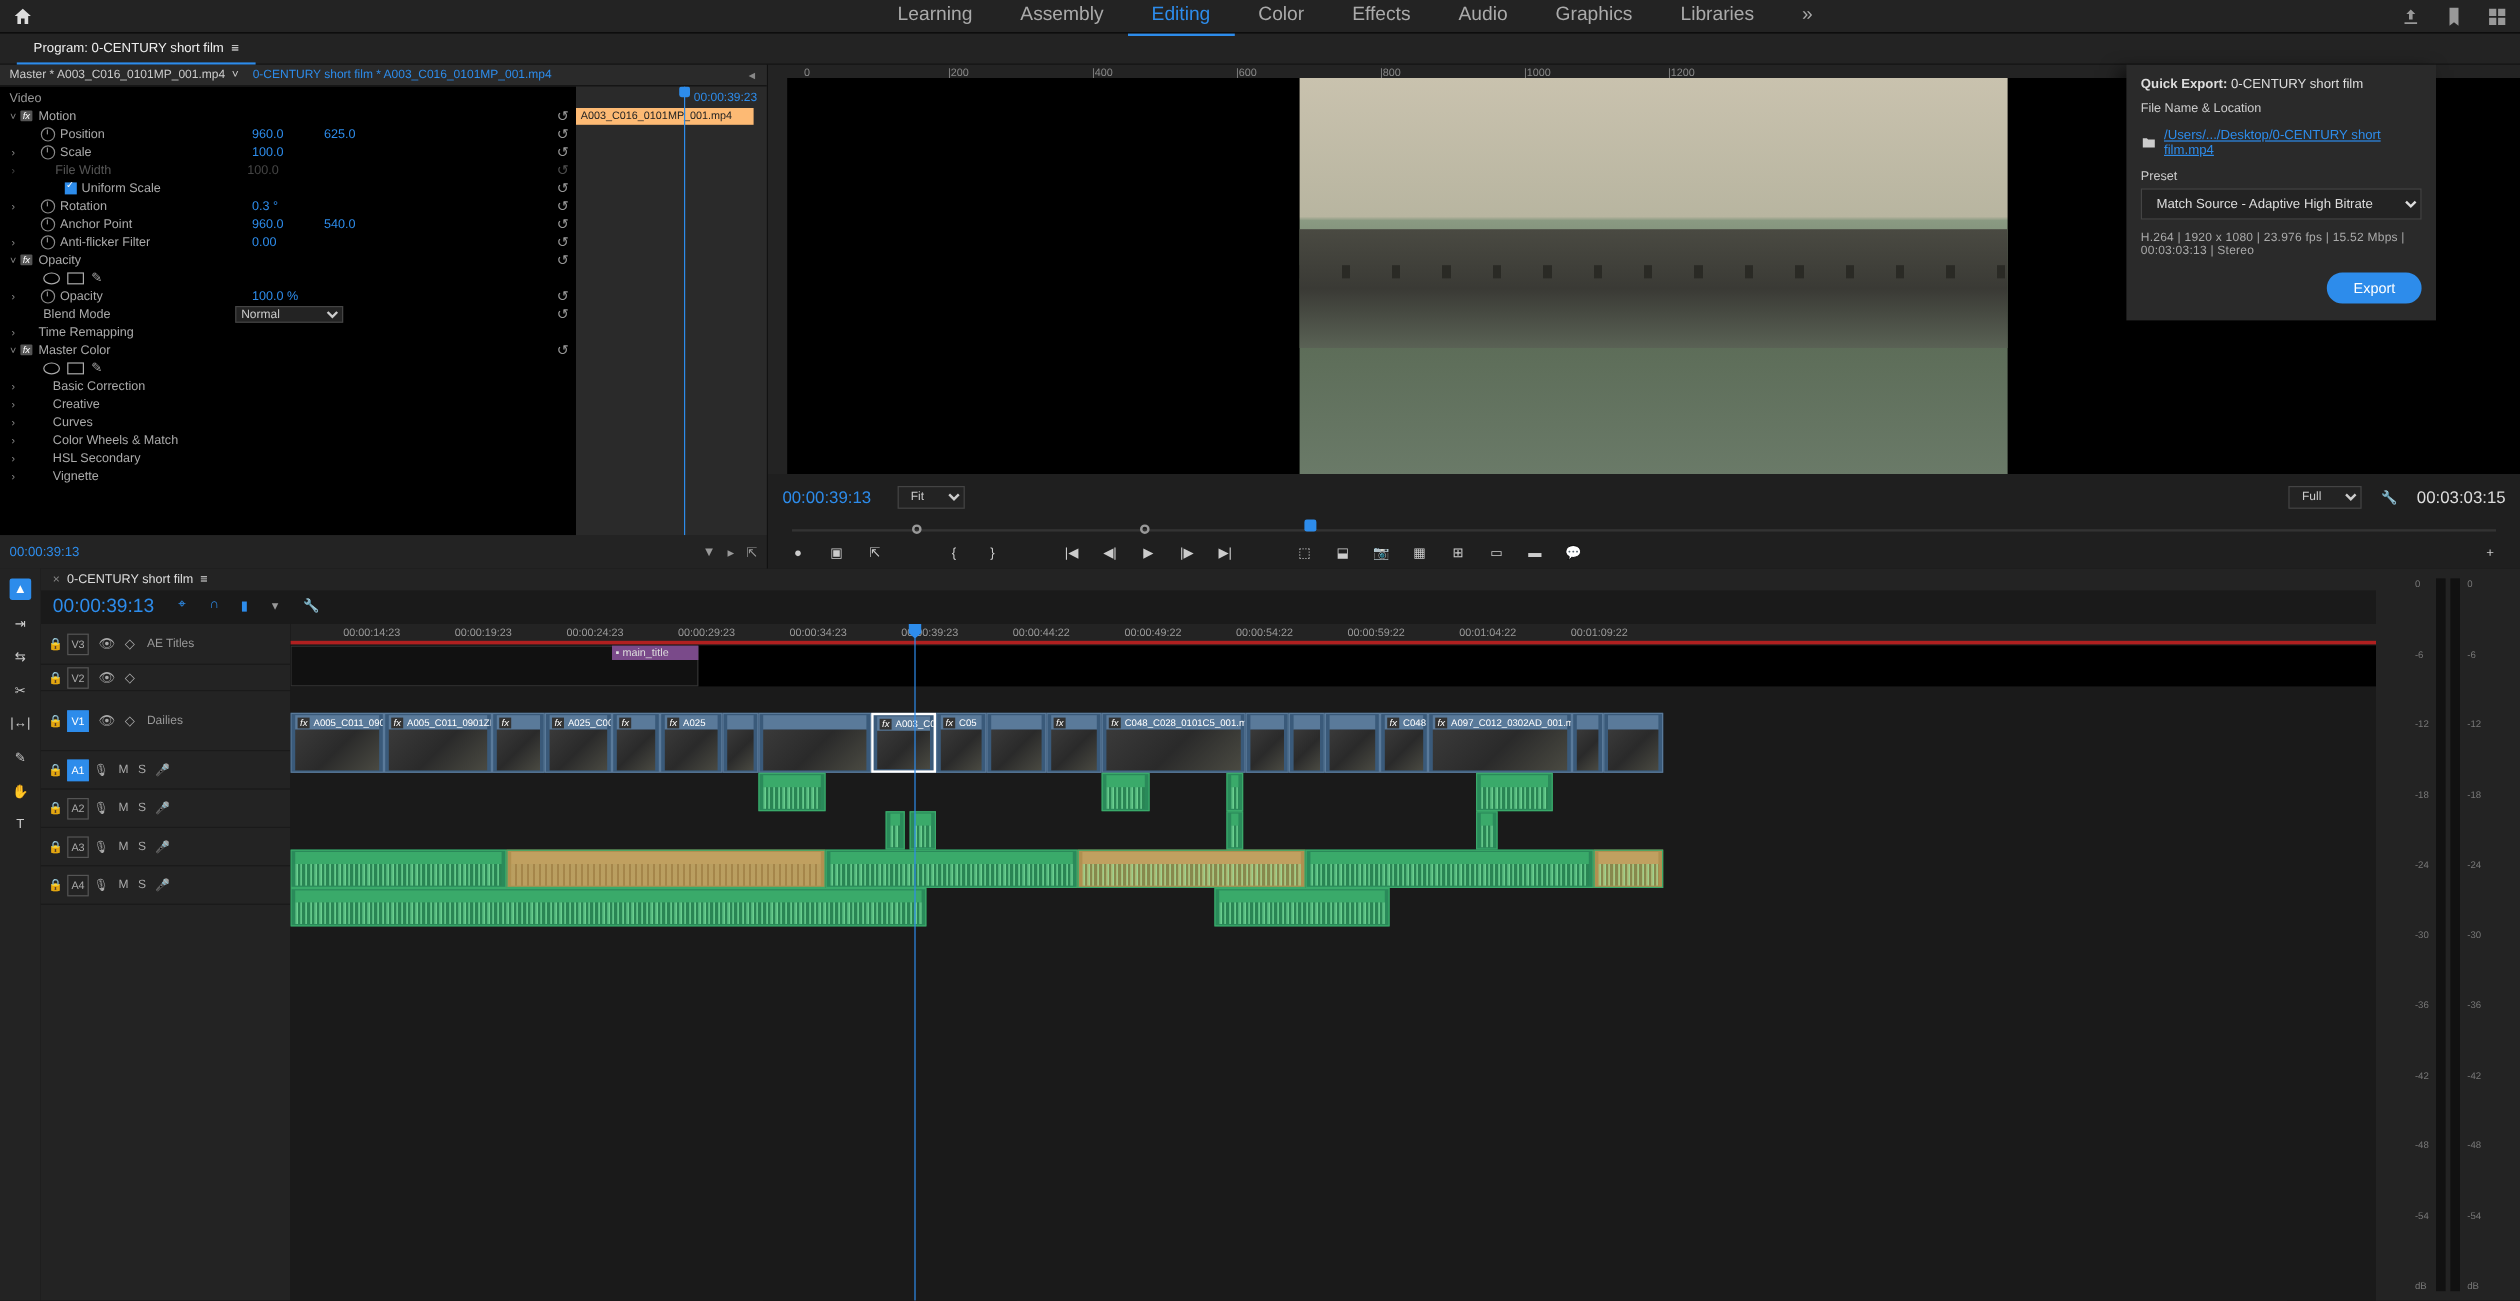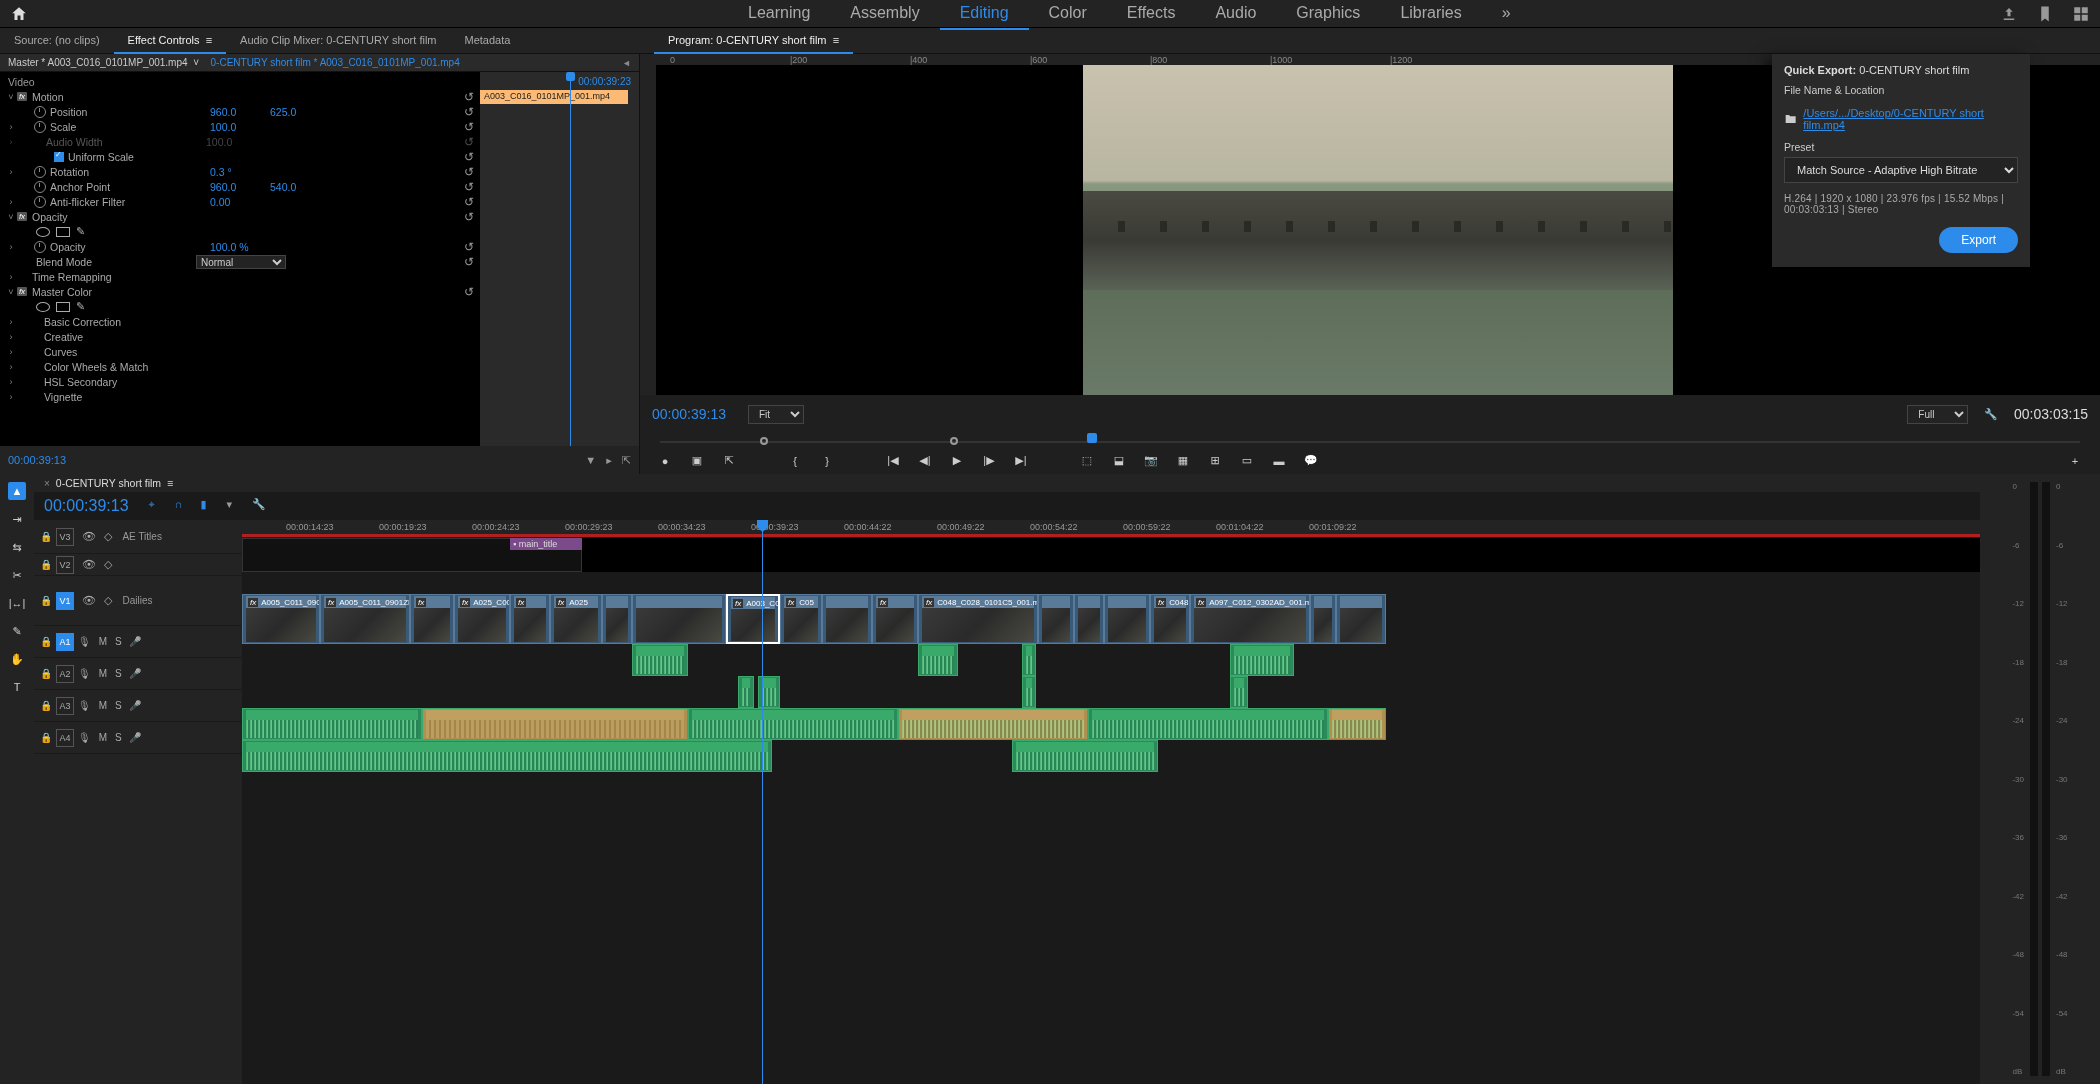--- a/index.html
+++ b/index.html
@@ -190,26 +190,20 @@
     <svg viewBox="0 0 24 24">
         <path d="M7 2v20l5-4 5 4V2z"></path>
       </svg>
     <svg viewBox="0 0 24 24">
         <path d="M3 3h8v8H3zm10 0h8v8h-8zM3 13h8v8H3zm10 0h8v8h-8z"></path>
       </svg>
   </div>
 </div>
 
 <div class="secbar">
-  <div class="secbar-left">
-    <div class="sec-tab">Source: (no clips)</div>
-    <div class="sec-tab active"><span>Effect Controls</span> &nbsp;≡</div>
-    <div class="sec-tab">Audio Clip Mixer: 0-CENTURY short film</div>
-    <div class="sec-tab">Metadata</div>
-  </div>
   <div class="secbar-right">
     <div class="sec-tab active"><span>Program: 0-CENTURY short film</span> &nbsp;≡</div>
   </div>
 </div>
 
 <div class="mid">
 
   <div class="ec-panel">
     <div class="ec-header">
       <span class="bc1">Master * A003_C016_0101MP_001.mp4</span>&nbsp; ˅ &nbsp;
@@ -240,21 +234,21 @@
             <span class="tw">›</span>
             <span style="width:18px"></span>
             <span class="stopwatch"></span>
             <span class="lbl">Scale</span>
             <span class="val">100.0</span>
             <span class="reset">↺</span>
           </div>
         <div class="ec-row" style="opacity:0.5">
             <span class="tw">›</span>
             <span style="width:30px"></span>
-            <span class="lbl">Audio Width</span>
+            <span class="lbl">File Width</span>
             <span class="val" style="color:#888">100.0</span>
             <span class="reset">↺</span>
           </div>
         <div class="ec-row">
             <span style="width:48px"></span>
             <span class="chk"></span>
             <span>Uniform Scale</span>
             <span class="reset">↺</span>
           </div>
         <div class="ec-row">

